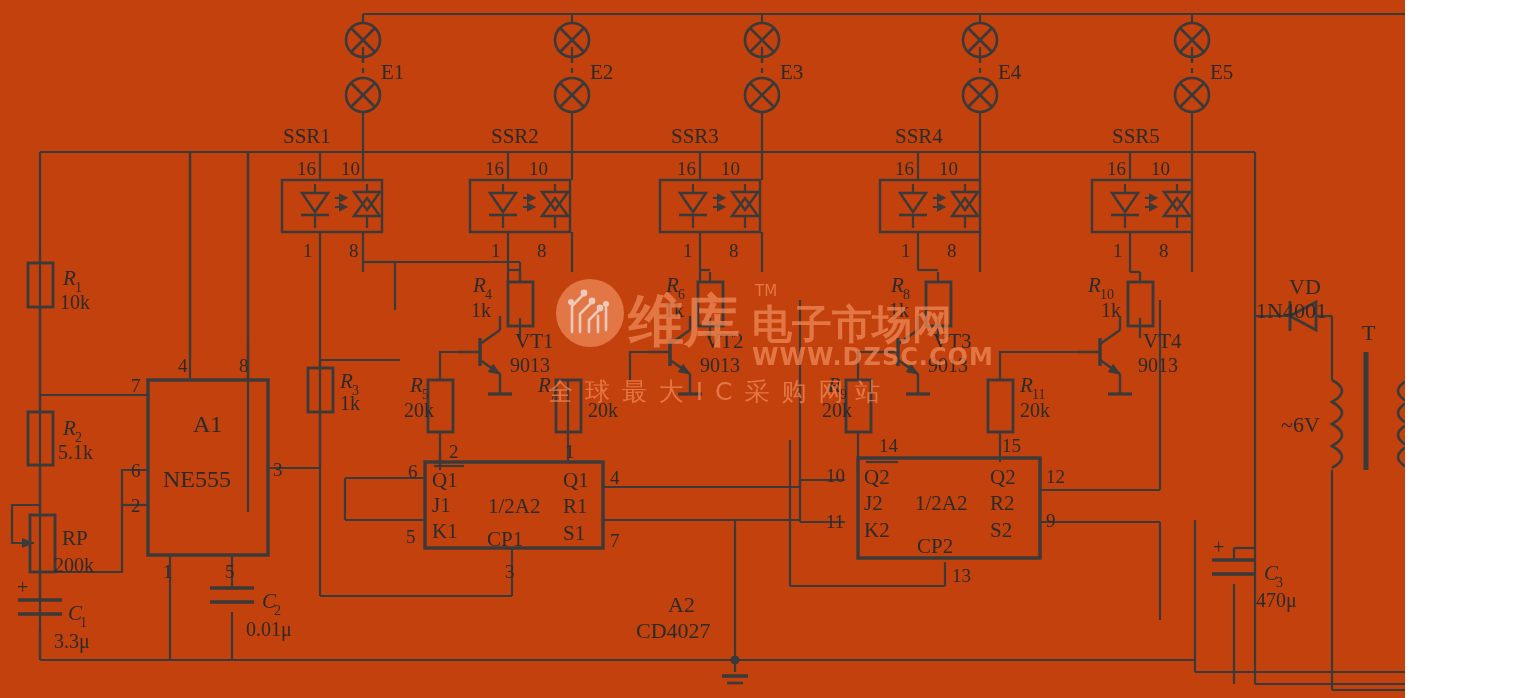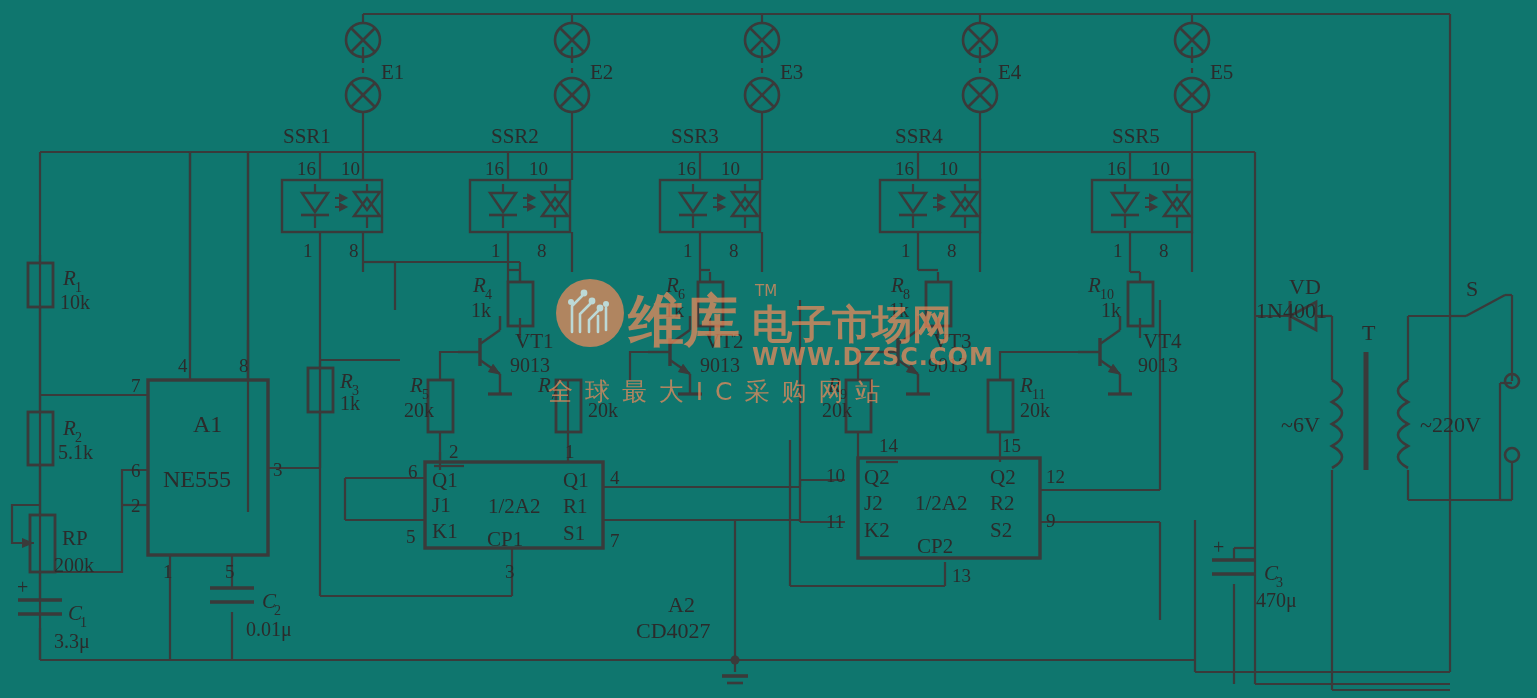--- a/index.html
+++ b/index.html
@@ -1,18 +1,18 @@
 <!DOCTYPE html>
 <html><head>
 <meta charset="utf-8">
 <title>Circuit Diagram</title>
 <style>
   html,body{margin:0;padding:0;background:#ffffff;}
   body{font-family:"Liberation Serif", serif;}
-  #root{position:relative;width:1537px;height:698px;background:#0f766e;overflow:hidden;}
+  #root{position:relative;width:1405px;height:698px;background:#c2410c;overflow:hidden;}
   svg{display:block;}
   .lbl{font-family:"Liberation Serif", serif;fill:#2b2b2b;}
 </style>
 </head>
 <body>
 
 <div id="root">
 <svg width="1537" height="698" viewBox="0 0 1537 698" xmlns="http://www.w3.org/2000/svg">
 
   <defs>

